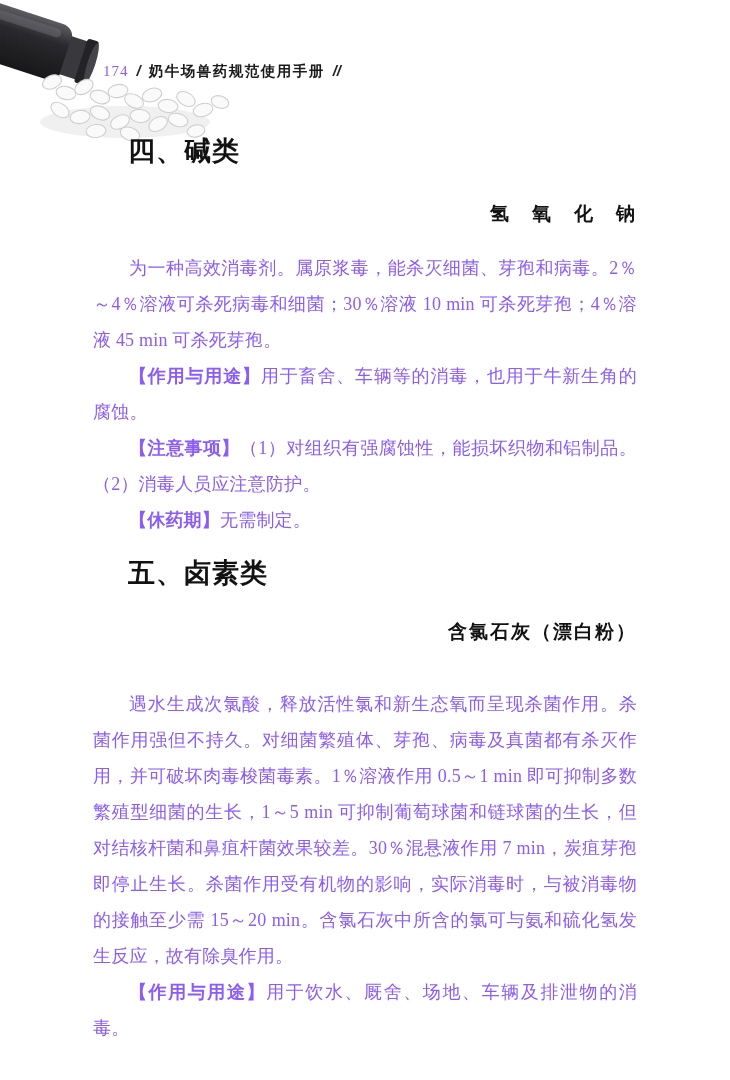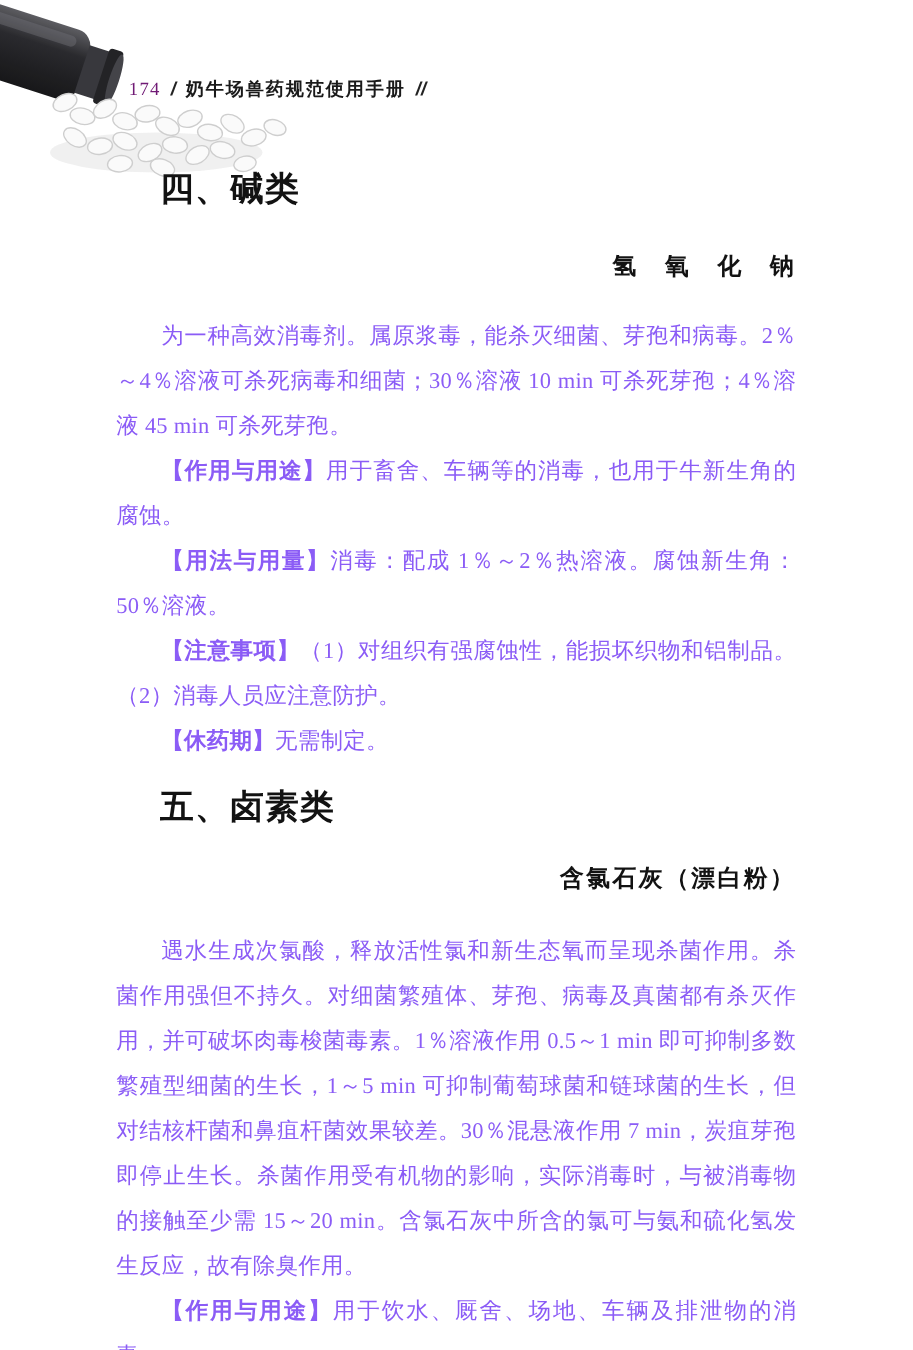--- a/index.html
+++ b/index.html
@@ -30,21 +30,21 @@
     align-items: baseline;
     gap: 8px;
     margin: 62px 0 0 10px;
     font-size: 15px;
     height: 20px;
   }
   .page-num {
     font-family: "Liberation Serif", "DejaVu Serif", serif;
     font-size: 15px;
     letter-spacing: 1px;
-    color: #701a75;
+    color: #8b5cf6;
   }
   .slash {
     font-family: "Liberation Sans", "DejaVu Sans", sans-serif;
     font-style: italic;
     font-weight: 700;
     font-size: 15px;
     color: #222;
   }
   .book-title {
     font-family: Liberation Sans, sans-serif;
@@ -66,21 +66,21 @@
   h3.drug-title {
     font-family: "Liberation Sans", "DejaVu Sans", sans-serif;
     font-weight: 700;
     font-size: 19px;
     color: #121212;
     text-align: right;
     letter-spacing: 2px;
     margin: 38px 0 24px 0;
     line-height: 24px;
   }
-  h3.drug-title.second { margin-top: 34px; margin-bottom: 26px; }
+  h3.drug-title.second { margin-top: 34px; margin-bottom: 42px; }
   p.body-para {
     font-size: 18px;
     line-height: 36px;
     text-align: justify;
     text-indent: 2em;
     margin: 0;
     letter-spacing: 0.2px;
     color: #8b5cf6;
   }
   p.body-para .plabel {
@@ -149,21 +149,20 @@
     </div>
 
     <h2 class="section-heading">四、碱类</h2>
 
     <h3 class="drug-title">氢　氧　化　钠</h3>
 
     <p class="body-para"><span class="plabel"></span><span>为一种高效消毒剂。属原浆毒，能杀灭细菌、芽孢和病毒。2％～4％溶液可杀死病毒和细菌；30％溶液 10 min 可杀死芽孢；4％溶液 45 min 可杀死芽孢。</span></p>
 
     <p class="body-para"><span class="plabel">【作用与用途】</span><span>用于畜舍、车辆等的消毒，也用于牛新生角的腐蚀。</span></p>
 
-    <p class="body-para"><span class="plabel">【用法与用量】</span><span>消毒：配成 1％～2％热溶液。腐蚀新生角：50％溶液。</span></p>
 
     <p class="body-para"><span class="plabel">【注意事项】</span><span>（1）对组织有强腐蚀性，能损坏织物和铝制品。（2）消毒人员应注意防护。</span></p>
 
     <p class="body-para"><span class="plabel">【休药期】</span><span>无需制定。</span></p>
 
     <h2 class="section-heading second">五、卤素类</h2>
 
     <h3 class="drug-title second">含氯石灰（漂白粉）</h3>
 
     <p class="body-para"><span class="plabel"></span><span>遇水生成次氯酸，释放活性氯和新生态氧而呈现杀菌作用。杀菌作用强但不持久。对细菌繁殖体、芽孢、病毒及真菌都有杀灭作用，并可破坏肉毒梭菌毒素。1％溶液作用 0.5～1 min 即可抑制多数繁殖型细菌的生长，1～5 min 可抑制葡萄球菌和链球菌的生长，但对结核杆菌和鼻疽杆菌效果较差。30％混悬液作用 7 min，炭疽芽孢即停止生长。杀菌作用受有机物的影响，实际消毒时，与被消毒物的接触至少需 15～20 min。含氯石灰中所含的氯可与氨和硫化氢发生反应，故有除臭作用。</span></p>

